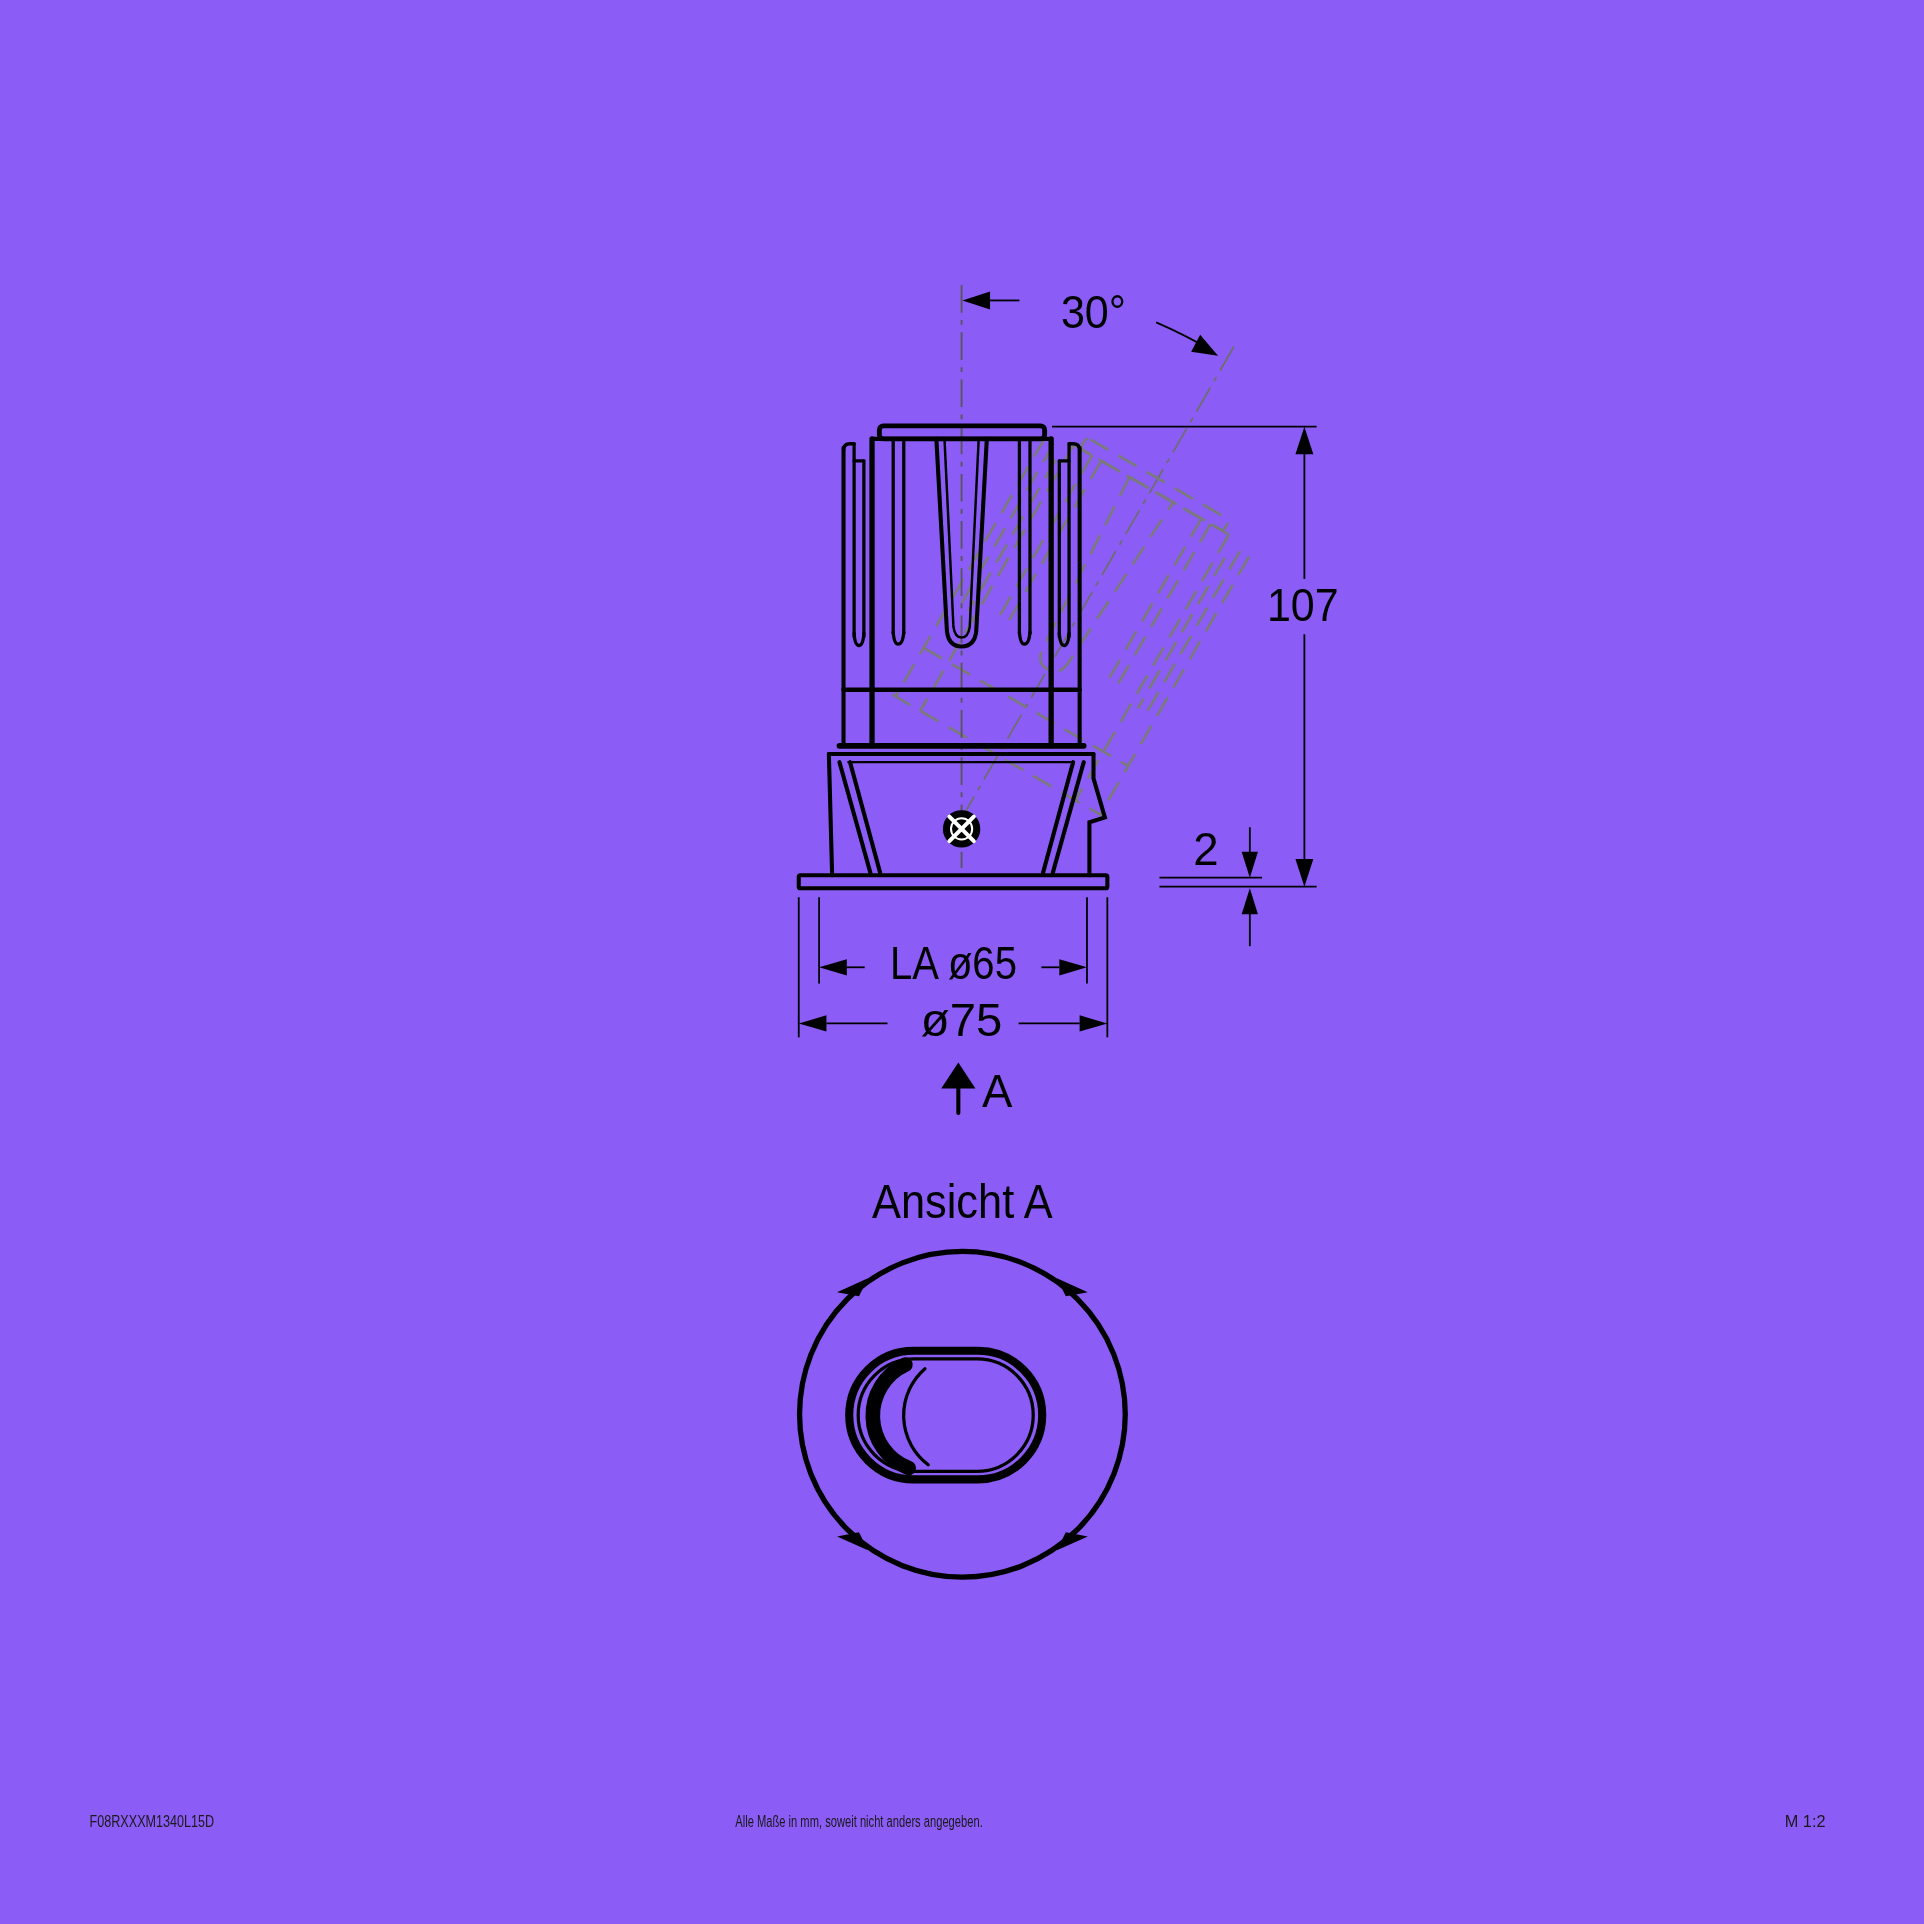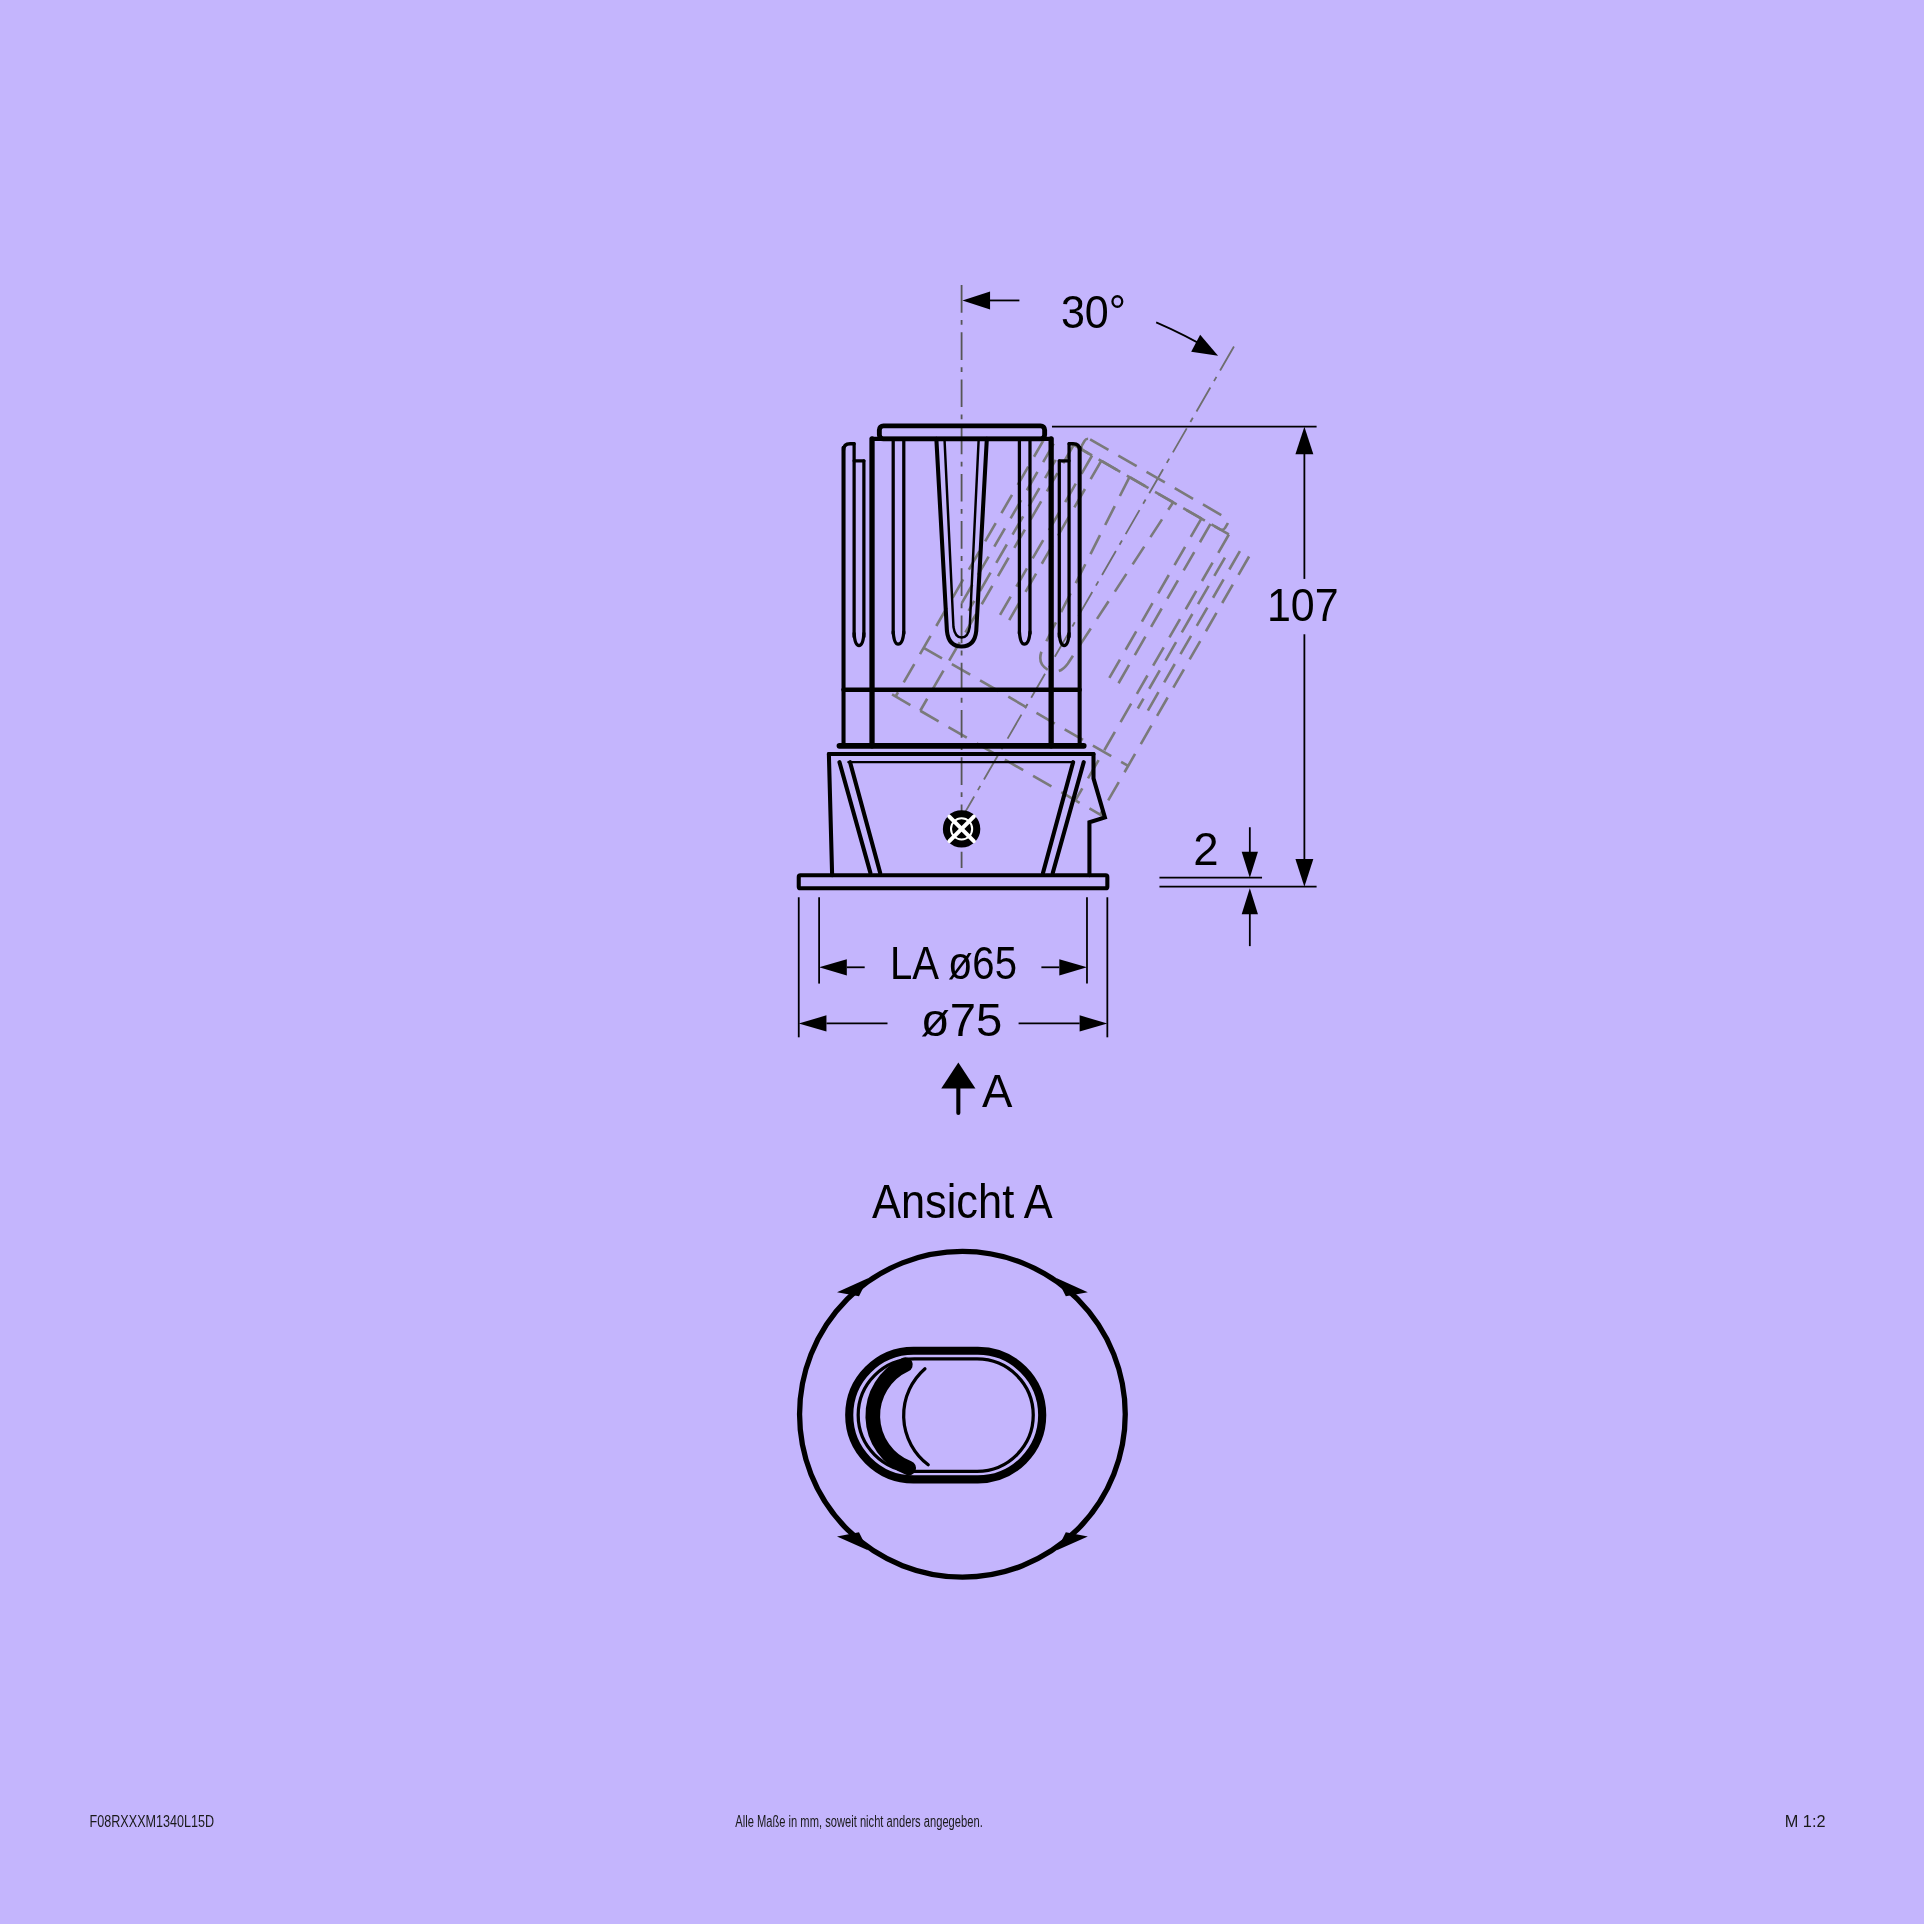--- a/index.html
+++ b/index.html
@@ -1,16 +1,16 @@
 <!DOCTYPE html>
 <html style="font-size:13px"><head>
 <meta charset="utf-8">
 <style>
   html,body{margin:0;padding:0;background:#ffffff;}
-  .sheet{width:1924px;height:1924px;background:#c4b5fd;position:relative;overflow:hidden;}
+  .sheet{width:1924px;height:1924px;background:#8b5cf6;position:relative;overflow:hidden;}
   svg{display:block;}
   text{font-family:"Liberation Sans",sans-serif;fill:#000000;}
   .dimtxt{font-size:56px;}
   .viewtxt{font-size:58px;}
   .foottxt{font-size:21px;fill:#1a1a1a;}
   .s{stroke:#000000;fill:none;stroke-linecap:round;}
   .hid{stroke:#7a7a7a;fill:none;stroke-width:3.2;stroke-dasharray:26 14;}
   .hidcl{stroke:#6e6e6e;fill:none;stroke-width:2.2;stroke-dasharray:34 9 6 9;}
   .cl{stroke:#565656;fill:none;stroke-width:2.2;stroke-dasharray:34 9 6 9;}
   .dim{stroke:#000000;fill:none;stroke-width:2.2;}

